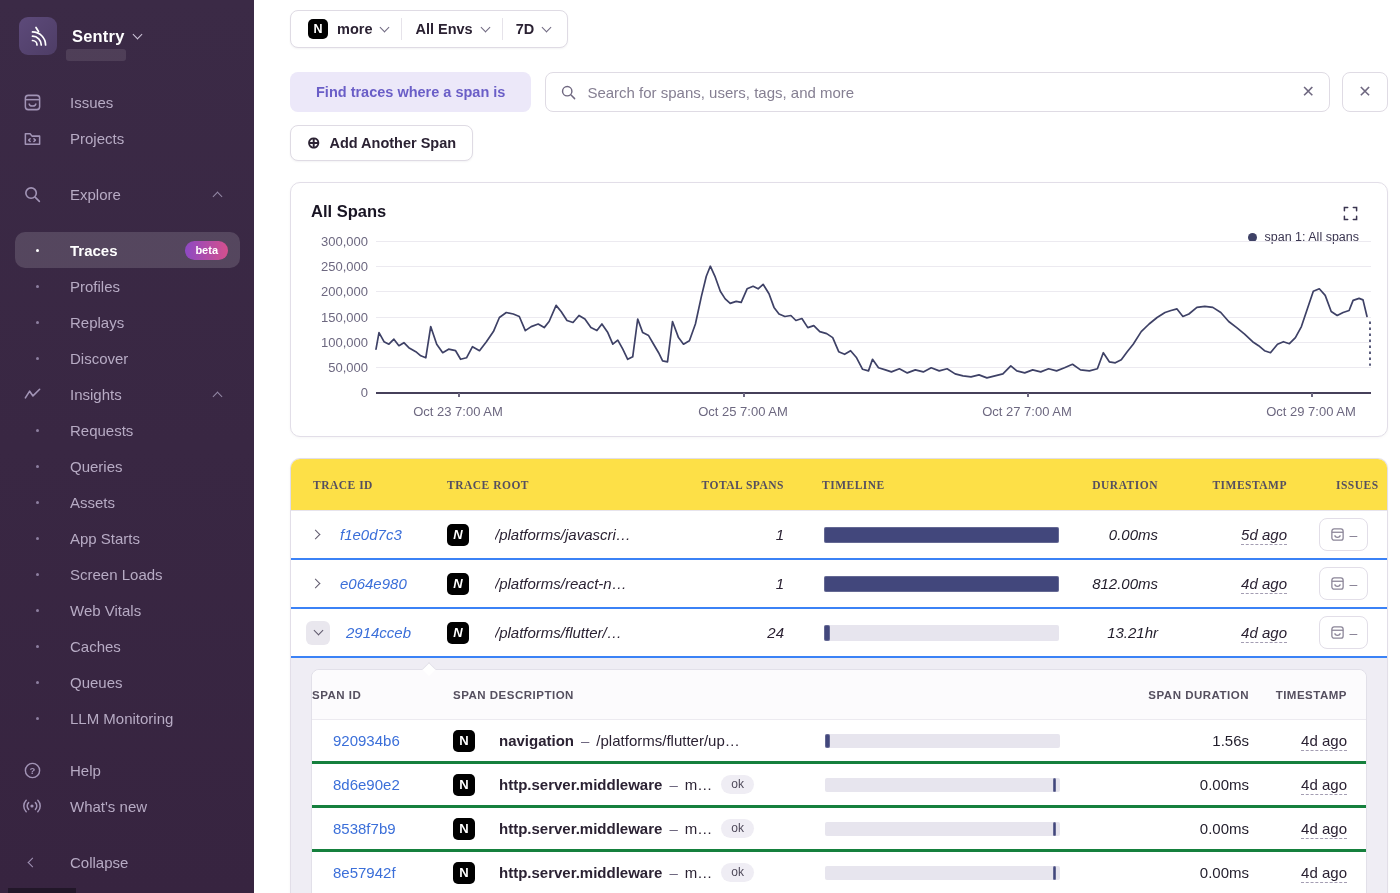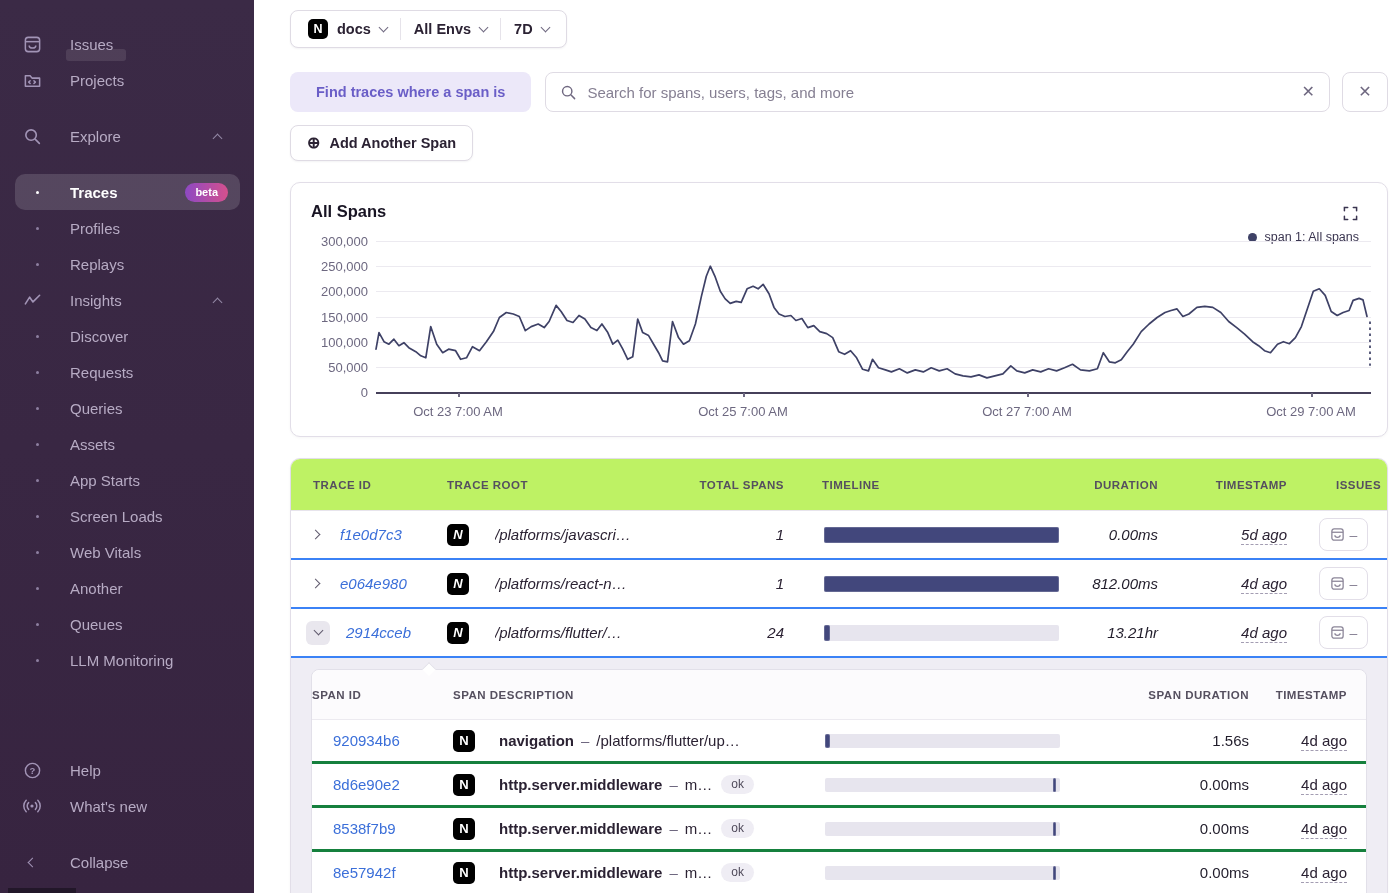--- a/index.html
+++ b/index.html
@@ -85,22 +85,22 @@
   .grid { position:absolute; left:0; right:0; height:1px; background:#eceaf0; }
   .axis-x { position:absolute; left:0; right:0; top:151px; height:1.5px; background:#46405a; }
   .tickstub { position:absolute; top:152px; width:1.5px; height:4px; background:#6d6880; }
   .xlab { position:absolute; top:163px; transform:translateX(-50%); font-size:13px; color:#6d6880; white-space:nowrap; }
   .plot-svg { position:absolute; left:0; top:0; width:995px; height:151px; overflow:visible; }
 
   
   .table-card { margin-top:21px; width:1098px; height:435px; border:1px solid #e2dee8; border-bottom:none;
     border-radius:10px 10px 0 0; overflow:hidden; background:#fff; box-shadow:0 1px 3px rgba(24,16,32,.04); }
   .thead, .trow { display:grid; grid-template-columns:145px 225px 125px 280px 95px 130px 1fr; align-items:center; }
-  .thead { height:52px; background:#bef264; border-bottom:1px solid #e7e4ec; font-size:11.5px; font-weight:bold;
-    letter-spacing:.5px; color:#554f5f; text-transform:uppercase; }
+  .thead { height:52px; background:#fde047; border-bottom:1px solid #e7e4ec; font-size:11.5px; font-weight:bold;
+    letter-spacing:.5px; color:#554f5f; text-transform:uppercase;font-family:Liberation Serif, serif; }
   .thead .h1 { padding-left:22px; } .thead .h2 { padding-left:11px; }
   .thead .h3 { text-align:right; padding-right:2px; } .thead .h4 { padding-left:36px; }
   .thead .h5 { text-align:right; padding-right:3px; } .thead .h6 { text-align:right; padding-right:4px; }
   .thead .h7 { padding-left:45px; }
   .trow { height:49px; border-bottom:2px solid #3b82f6; font-size:15px;font-style:italic; }
   .c-id { display:flex; align-items:center; padding-left:15px; gap:16px; }
   .exp-btn { width:18px; height:18px; display:flex; align-items:center; justify-content:center;
     color:#5f5a6d; cursor:pointer; }
   .exp-btn.boxed { width:24px; height:24px; background:#e9e7ee; border-radius:6px; }
   .link { color:var(--link,#3b6fd9); cursor:pointer; }
@@ -136,20 +136,32 @@
   .ok-chip { margin-left:9px; padding:2px 10px 3px; background:#efedf4; border-radius:10px; font-size:12px;
     color:#4f4a5a; }
   .srow .tl-track { margin-left:13px; height:14px; }
   .sc-dur { text-align:right; padding-right:3px; color:#211d2b; }
   .sc-time { text-align:right; padding-right:19px; }
 </style>
 </head>
 <body>
 
 <nav class="sidebar">
+  <div class="brand">
+    <span class="brand-tile">
+      <svg width="24" height="24" viewBox="0 0 24 24" fill="none" stroke="#fff" stroke-width="1.7" stroke-linecap="round">
+        <path d="M10 3.5 L12.5 7.5"></path>
+        <path d="M6.5 16.5 a4.5 4.5 0 0 1 4.5 4.5"></path>
+        <path d="M6.5 12.2 a8.8 8.8 0 0 1 8.8 8.8"></path>
+        <path d="M6.5 7.9 a13.1 13.1 0 0 1 13.1 13.1"></path>
+      </svg>
+    </span>
+    <span class="brand-name">Sentry</span>
+    <span class="chev"></span>
+  </div>
   <div class="brand-sub"></div>
 
   <div class="nav">
     <div class="nav-row">
       <span class="icon-slot">
         <svg width="19" height="19" viewBox="0 0 20 20" fill="none" stroke="currentColor" stroke-width="1.6">
           <rect x="2.5" y="2.5" width="15" height="15" rx="3"></rect>
           <path d="M2.5 7 h15"></path>
             <path d="M6.5 11 a3.5 2.8 0 0 0 7 0"></path>
         </svg>
@@ -193,40 +205,40 @@
         </span>
       <span class="lbl">Profiles</span>
     </div>
     <div class="nav-row">
       <span class="bullet">
           <i></i>
         </span>
       <span class="lbl">Replays</span>
     </div>
     <div class="nav-row">
+      <span class="bullet">
+          <i></i>
+        </span>
+      <span class="lbl">Discover</span>
+    </div>
+
+    <div class="nav-row">
       <span class="icon-slot">
         <svg width="19" height="19" viewBox="0 0 20 20" fill="none" stroke="currentColor" stroke-width="1.7" stroke-linecap="round" stroke-linejoin="round">
           <path d="M2.5 13.5 L7 6.5 l3.5 5 L17.5 4.5"></path>
         </svg>
       </span>
       <span class="lbl">Insights</span>
       <span class="chev-right-slot"><span class="chev up"></span></span>
     </div>
 
     <div class="nav-row">
       <span class="bullet">
           <i></i>
         </span>
-      <span class="lbl">Discover</span>
-    </div>
-
-    <div class="nav-row">
-      <span class="bullet">
-          <i></i>
-        </span>
       <span class="lbl">Requests</span>
     </div>
     <div class="nav-row">
       <span class="bullet">
           <i></i>
         </span>
       <span class="lbl">Queries</span>
     </div>
     <div class="nav-row">
       <span class="bullet">
@@ -249,21 +261,21 @@
     <div class="nav-row">
       <span class="bullet">
           <i></i>
         </span>
       <span class="lbl">Web Vitals</span>
     </div>
     <div class="nav-row">
       <span class="bullet">
           <i></i>
         </span>
-      <span class="lbl">Another</span>
+      <span class="lbl">Caches</span>
     </div>
     <div class="nav-row">
       <span class="bullet">
           <i></i>
         </span>
       <span class="lbl">Queues</span>
     </div>
     <div class="nav-row">
       <span class="bullet">
           <i></i>
@@ -303,21 +315,21 @@
   </div>
   <div class="bottom-cutoff"></div>
 </nav>
 
 <main class="main">
 
   
   <div class="filterbar">
     <div class="filterseg">
       <span class="n-logo">N</span>
-      <span>docs</span>
+      <span>more</span>
       <span class="chev"></span>
     </div>
     <div class="seg-divider"></div>
     <div class="filterseg">
       <span>All Envs</span>
       <span class="chev"></span>
     </div>
     <div class="seg-divider"></div>
     <div class="filterseg">
       <span>7D</span>

